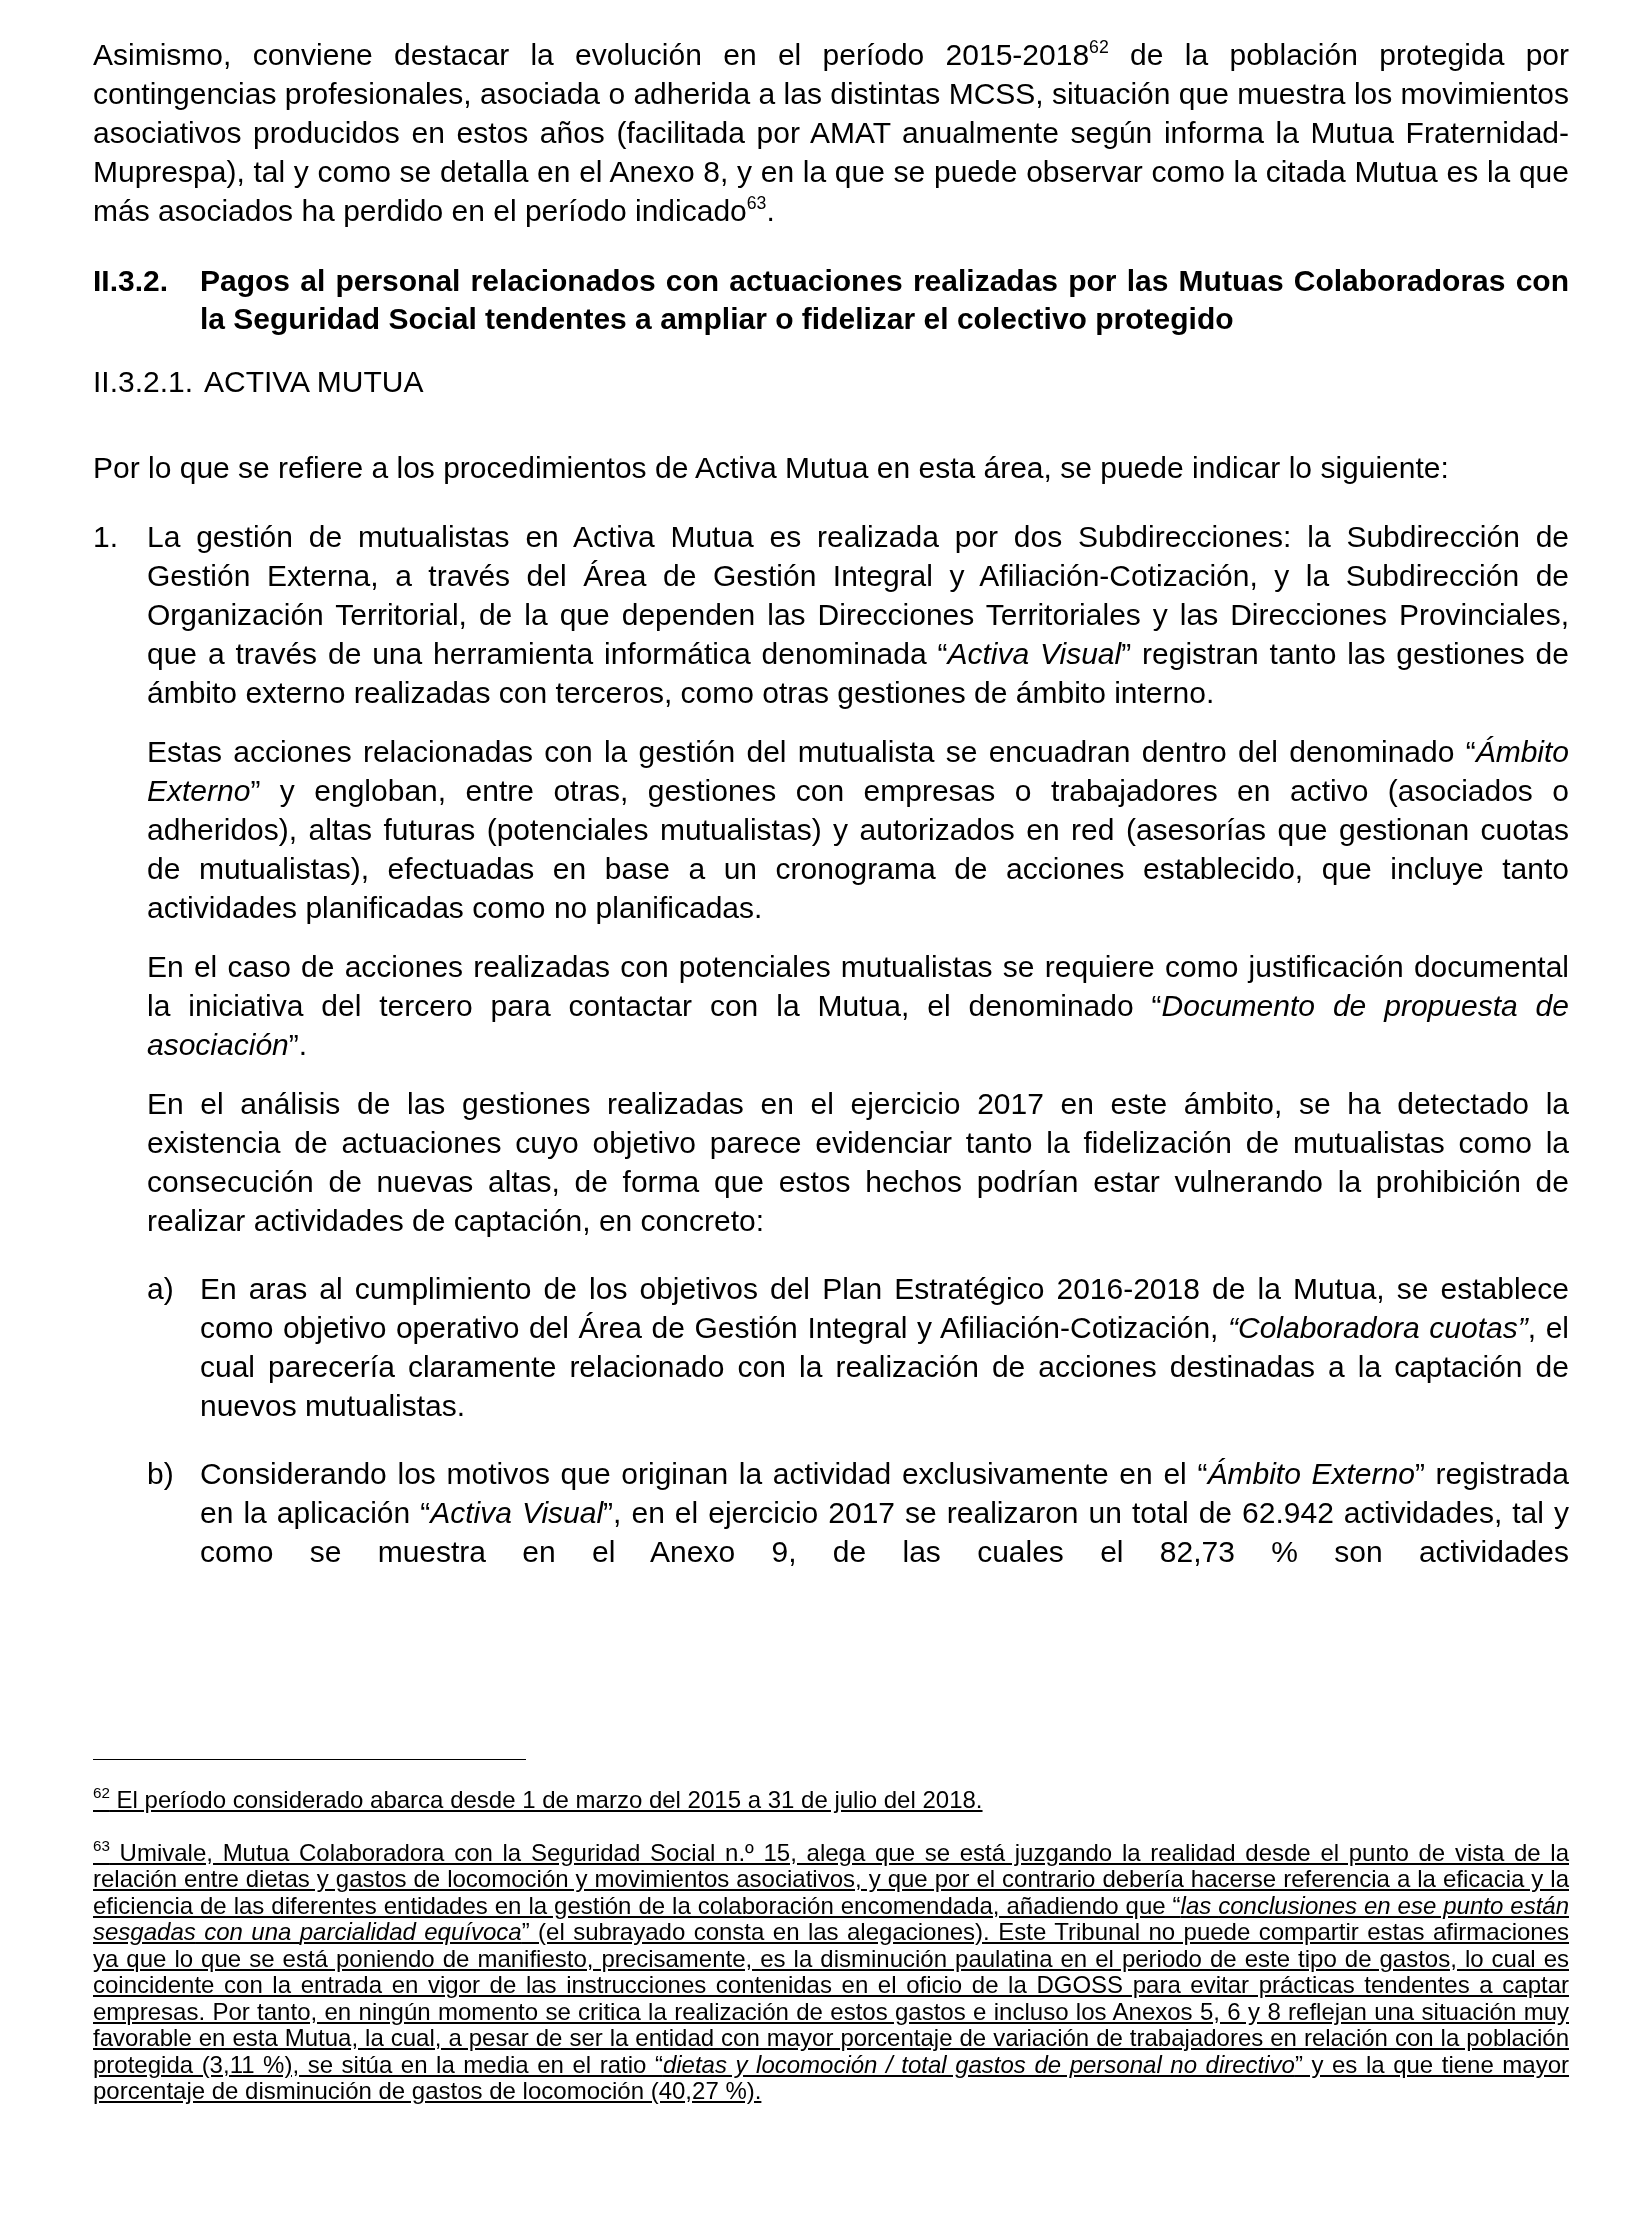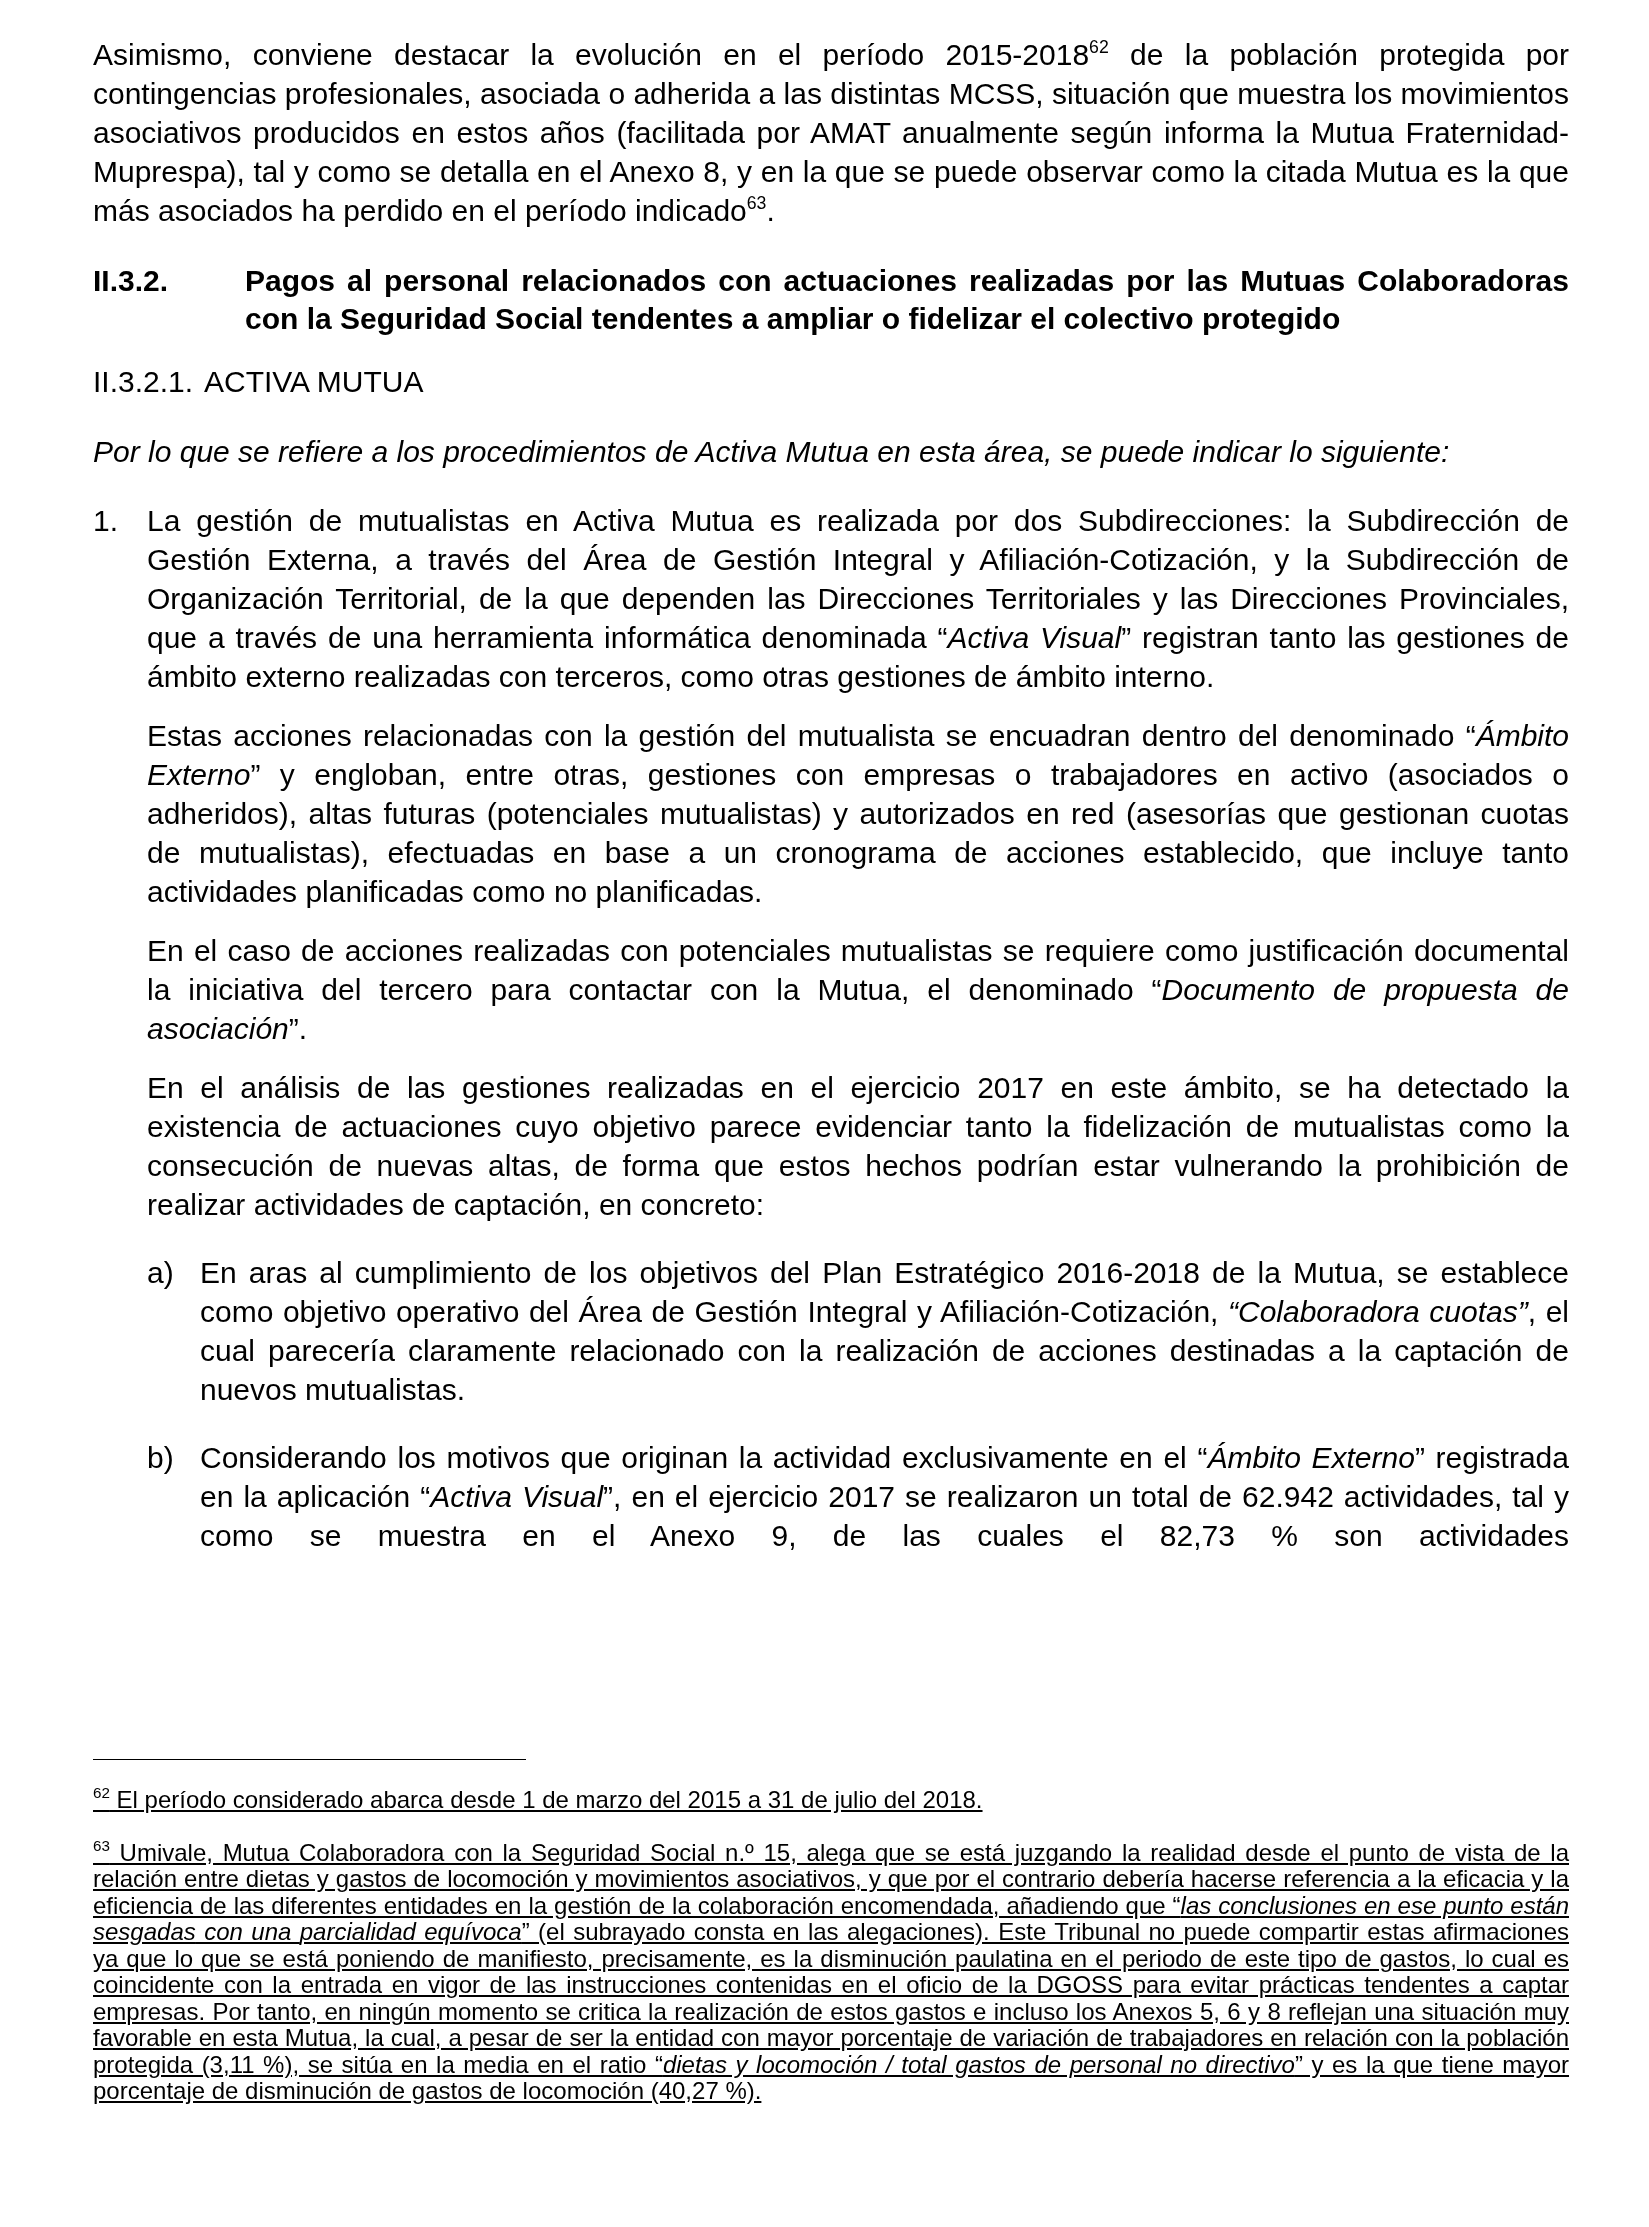--- a/index.html
+++ b/index.html
@@ -6,27 +6,27 @@
   body {
     width: 1650px; height: 2227px; position: relative; overflow: hidden;
     font-family: "Liberation Sans", sans-serif; color: #000;
   }
   .page { position: absolute; left: 93px; top: 35px; width: 1476px; }
   .body-text { font-size: 30px; line-height: 39px; text-align: justify; margin: 0; }
   .justify-all { text-align-last: justify; }
   sup { font-size: 17.7px; line-height: 0; vertical-align: 12px; }
   .heading {
     display: flex; font-weight: bold; font-size: 30px; line-height: 38px;
-    margin-top: 32px; text-align: justify; gap: 45px;
+    margin-top: 32px; text-align: justify;
   }
   .heading .num { width: 107px; flex: none; }
   .heading .title { flex: 1; }
   .subheading { font-size: 30px; line-height: 38px; margin-top: 25px; }
   .subheading .num { display: inline-block; width: 111px; }
-  .intro { margin-top: 31px; font-style: italic; }
+  .intro { margin-top: 47px; }
   .list1 { display: flex; margin-top: 30px; }
   .list1 .marker { width: 54px; flex: none; font-size: 30px; line-height: 39px; }
   .list1 .content { flex: 1; }
   .para { margin-top: 20px; }
   .sublist { display: flex; margin-top: 29px; }
   .sublist .marker { width: 53px; flex: none; font-size: 30px; line-height: 39px; }
   .sublist .content { flex: 1; }
   .rule { position: absolute; left: 93px; top: 1759px; width: 433px; height: 0; border-top: 1.6px solid #000; }
   .footnotes { position: absolute; left: 93px; top: 1787px; width: 1476px; }
   .fn { font-size: 24px; line-height: 26.5px; text-align: justify; margin: 0; text-decoration: underline; }

